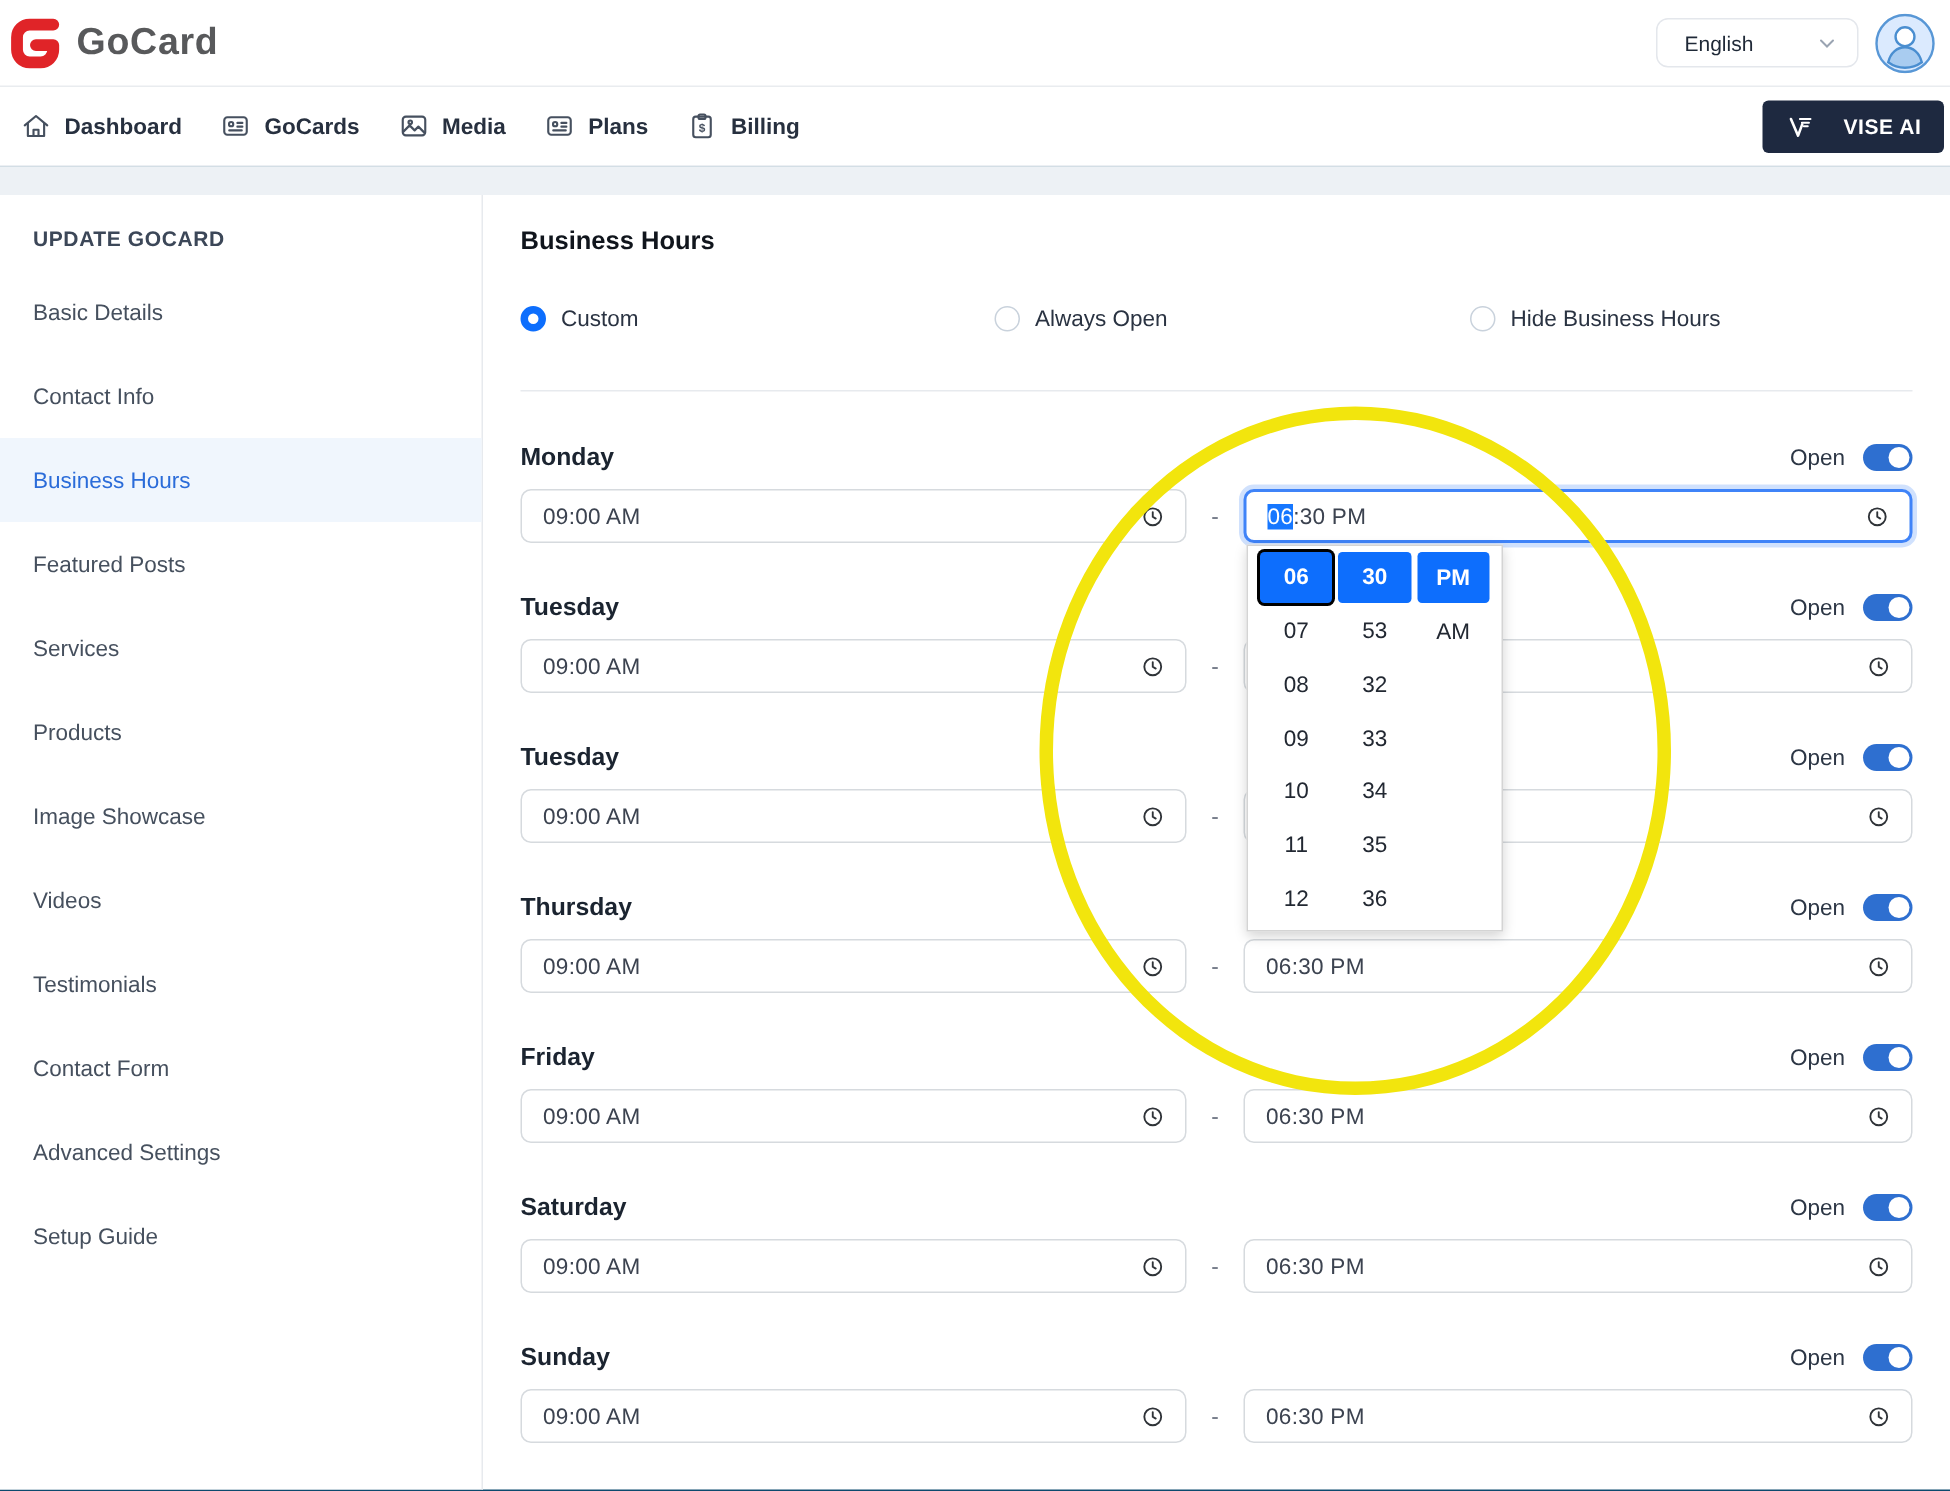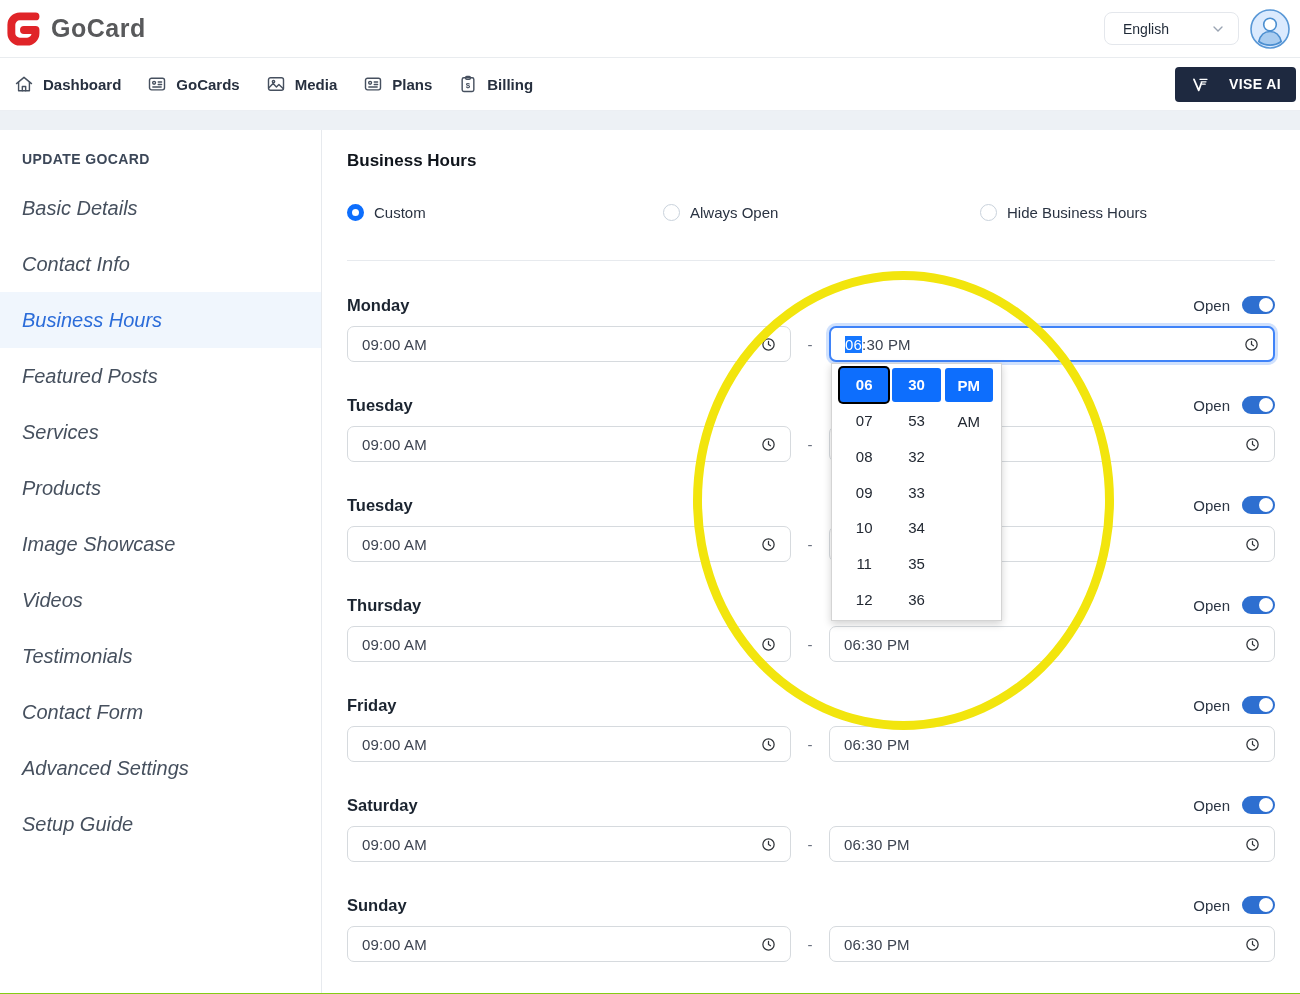--- a/index.html
+++ b/index.html
@@ -1,18 +1,18 @@
 <!DOCTYPE html>
 <html><head>
 <meta charset="utf-8">
 <style>
   * { margin:0; padding:0; box-sizing:border-box; }
   html,body { background:#eef1f5; }
   body { font-family:"Liberation Sans", sans-serif; }
-  .page { position:relative; width:1300px; height:994px; background:#84cc16; overflow:hidden; }
+  .page { position:relative; width:1300px; height:994px; background:#0c4a6e; overflow:hidden; }
 
   
   .topbar { height:58px; background:#fff; border-bottom:1px solid #e9ecef;
             display:flex; align-items:center; padding:0 10px 0 4px; }
   .logo { display:flex; align-items:center; gap:5px; }
   .logo-text { font-size:25px; font-weight:700; color:#58595b; letter-spacing:.5px; }
   .topbar-right { margin-left:auto; display:flex; align-items:center; gap:11px; }
   .lang { width:135px; height:33px; border:1px solid #e4e7ec; border-radius:8px; background:#fff;
           display:flex; align-items:center; padding:0 12px 0 18px; font-size:14px; color:#1f2937; cursor:pointer; }
   .lang .chev { margin-left:auto; color:#9aa4b2; display:flex; }
@@ -28,21 +28,21 @@
           font-weight:700; letter-spacing:.4px; border:none; cursor:pointer; }
 
   .band { height:19px; background:#edf1f5; }
 
   
   .content { display:flex; background:#fff; min-height:863px; }
   .sidebar { width:322px; flex:none; border-right:1px solid #e7eaee; padding-top:21px; background:#fff; }
   .sb-head { padding:0 22px; margin-bottom:13px; font-size:14px; font-weight:700;
              letter-spacing:.4px; color:#3c4758; }
   .sb-item { height:56px; display:flex; align-items:center; padding:0 22px;
-             font-size:20px; color:#46505e; cursor:pointer;font-style:italic; }
+             font-size:15px; color:#46505e; cursor:pointer; }
   .sb-item.active { background:#f0f6fd; color:#2b6cd9; }
 
   .main { flex:1; padding:21px 25px 0 25px; }
   .panel-title { font-size:17px; font-weight:700; color:#10151c; }
 
   .radio-row { margin-top:33px; display:flex; align-items:center; }
   .opt { display:flex; align-items:center; gap:10px; }
   .opt-1 { width:316px; } .opt-2 { width:317px; }
   .radio { width:17px; height:17px; border-radius:50%; border:1px solid #c9d2dc; background:#fff; flex:none; cursor:pointer; }
   .radio.on { border:5px solid #0d6efd; }

